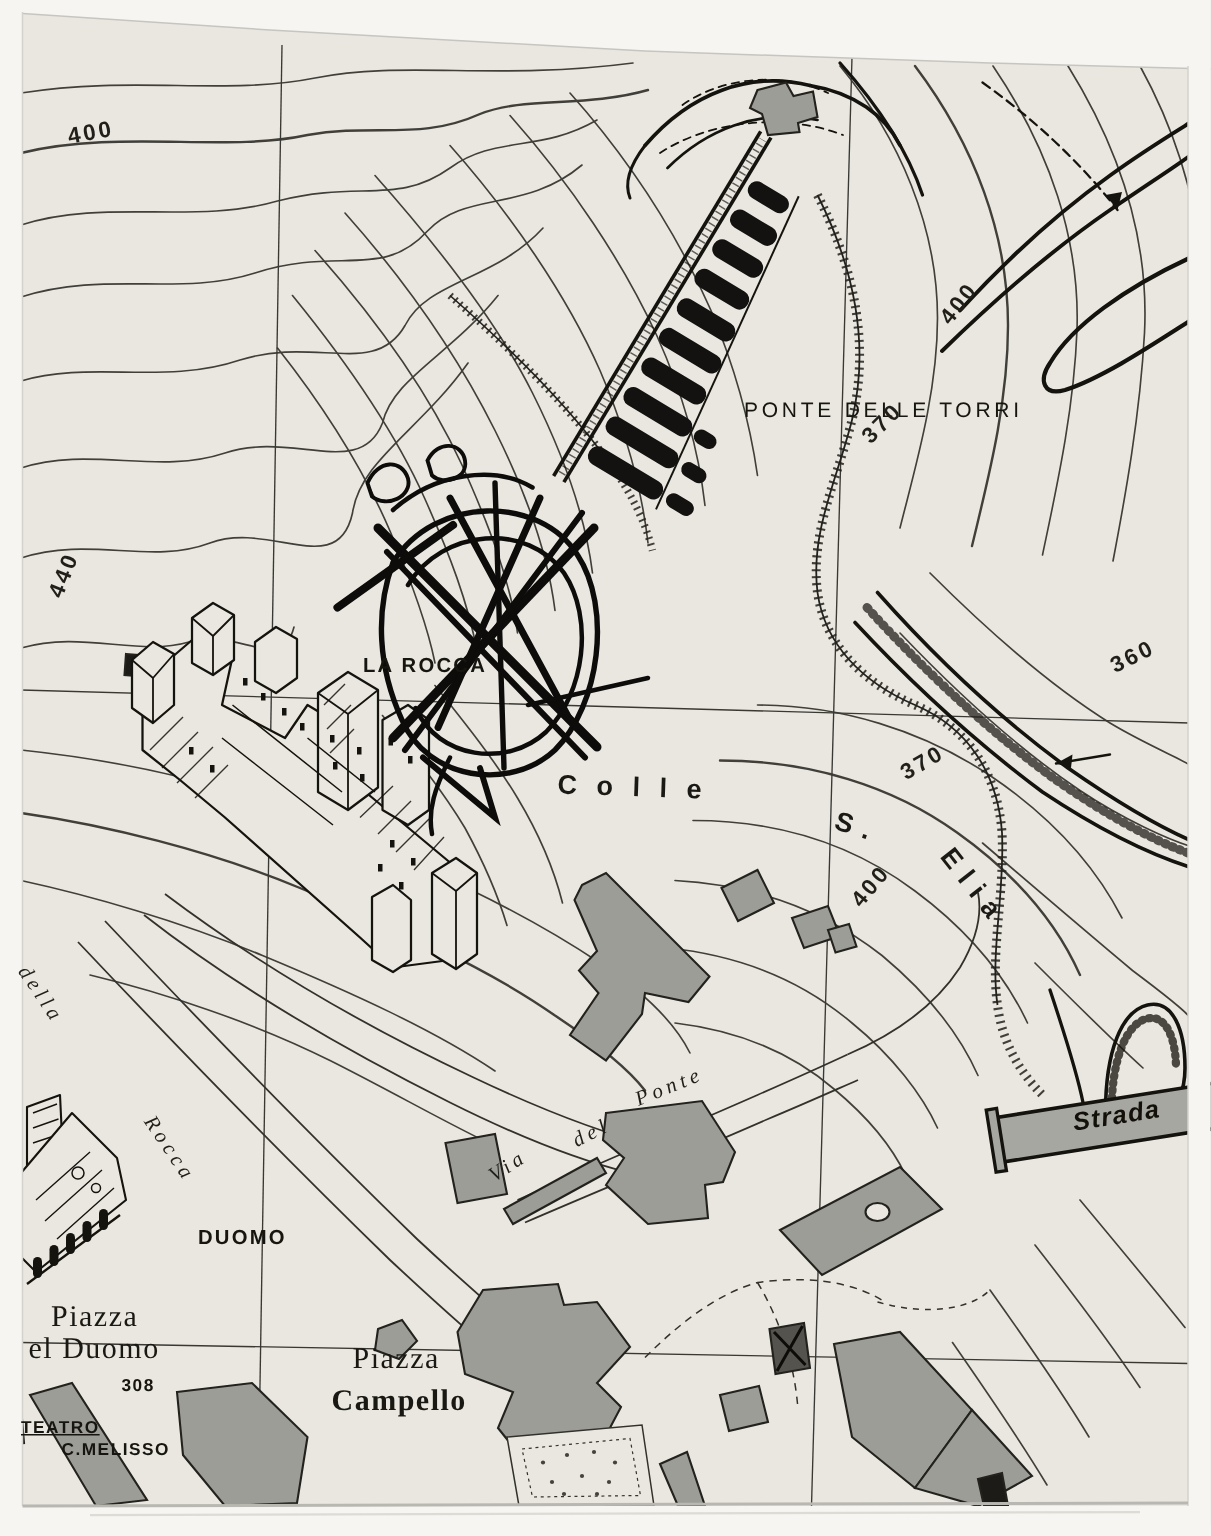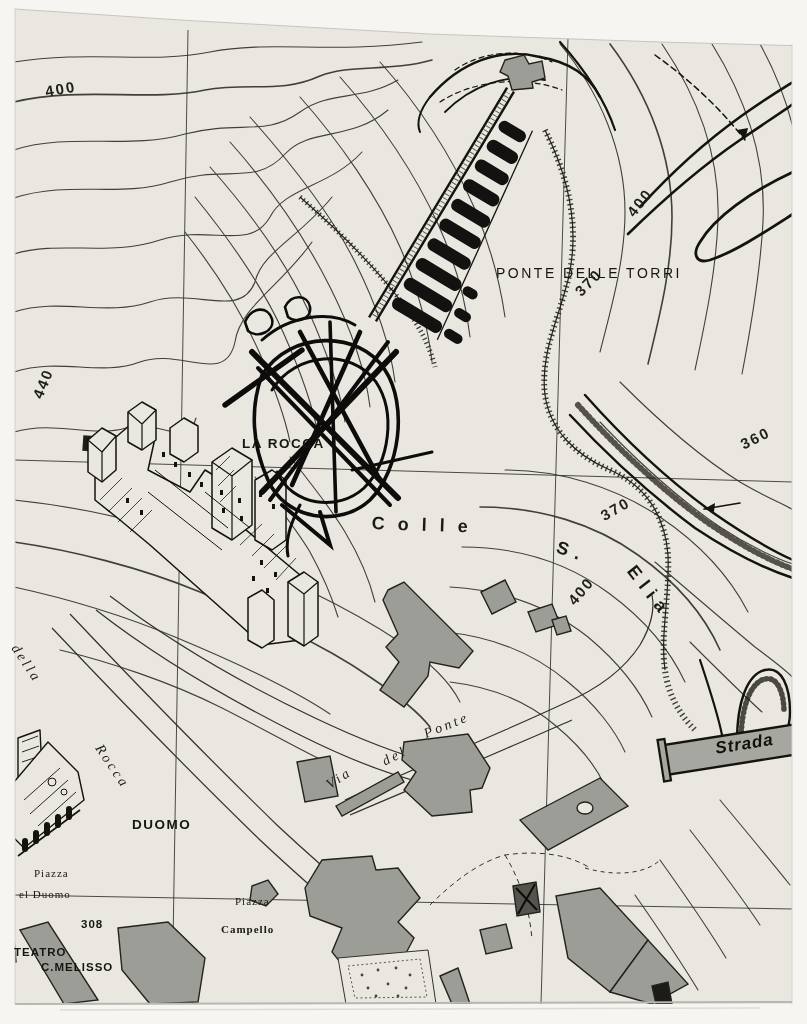--- a/index.html
+++ b/index.html
@@ -22,21 +22,21 @@
   .map-label{
     position:absolute;white-space:nowrap;color:#17150f;
     transform-origin:left top;line-height:1;
   }
   .contour{font-weight:700;font-size:15px;letter-spacing:2px;color:#211f19;}
   .feature{font-weight:400;font-size:14px;letter-spacing:2.5px;}
   .feature-sm{font-weight:700;font-size:13.5px;letter-spacing:1.5px;margin-left:32px;}
   .feature-xs{font-weight:700;font-size:11.5px;letter-spacing:1px;}
   .hill{font-weight:600;font-size:18px;letter-spacing:13px;color:#1b1914;}
   .hill-tight{font-weight:600;font-size:18px;letter-spacing:7px;color:#1b1914;}
-  .serif{font-family:"Liberation Serif", serif;font-size:11px;color:#1a1813;letter-spacing:1px;}
+  .serif{font-family:"Liberation Serif", serif;font-size:20px;color:#1a1813;letter-spacing:1px;}
   .road{font-family:"Liberation Serif", serif;font-style:italic;font-size:14px;letter-spacing:3px;color:#201e18;}
   .strada{font-style:italic;font-weight:700;font-size:17px;letter-spacing:1px;color:#121008;}
 </style>
 </head>
 <body>
 
 <div id="photo">
   <div id="map-paper"></div>
 
   <svg id="map-svg" width="807" height="1024" viewBox="0 0 807 1024">
@@ -336,18 +336,18 @@
       <div class="map-label road" style="left: 20px; top: 642px; transform: rotate(56deg);">della</div>
       <div class="map-label road" style="left: 104px; top: 742px; transform: rotate(56deg);">Rocca</div>
       <div class="map-label road" style="left: 324px; top: 780px; transform: rotate(-33deg);">Via</div>
       <div class="map-label road" style="left: 380px; top: 756px; transform: rotate(-27deg);">del</div>
       <div class="map-label road" style="left: 422px; top: 728px; transform: rotate(-22deg);">Ponte</div>
       <div class="map-label strada" style="left: 714px; top: 740px; transform: rotate(-9deg);">Strada</div>
       <div class="map-label feature-sm" style="left: 100px; top: 818px; transform: rotate(0deg);">DUOMO</div>
       <div class="map-label serif" style="left: 34px; top: 868px; transform: rotate(0deg);">Piazza</div>
       <div class="map-label serif" style="left: 19px; top: 889px; transform: rotate(0deg); text-align: center;">el Duomo</div>
       <div class="map-label feature-xs" style="left: 81px; top: 919px; transform: rotate(0deg);">308</div>
-      <div class="map-label feature-xs" style="left: 14px; top: 947px; transform: rotate(0deg);">TEATRO</div>
+      <div class="map-label feature-xs" style="left: 14px; top: 947px; transform: rotate(0deg); text-decoration: underline;">TEATRO</div>
       <div class="map-label feature-xs" style="left: 41px; top: 962px; transform: rotate(0deg);">C.MELISSO</div>
       <div class="map-label serif" style="left: 235px; top: 896px; transform: rotate(0deg);">Piazza</div>
       <div class="map-label serif" style="left: 221px; top: 924px; transform: rotate(0deg); font-weight: bold;">Campello</div>
     </div>
 </div>
 
 </body></html>

